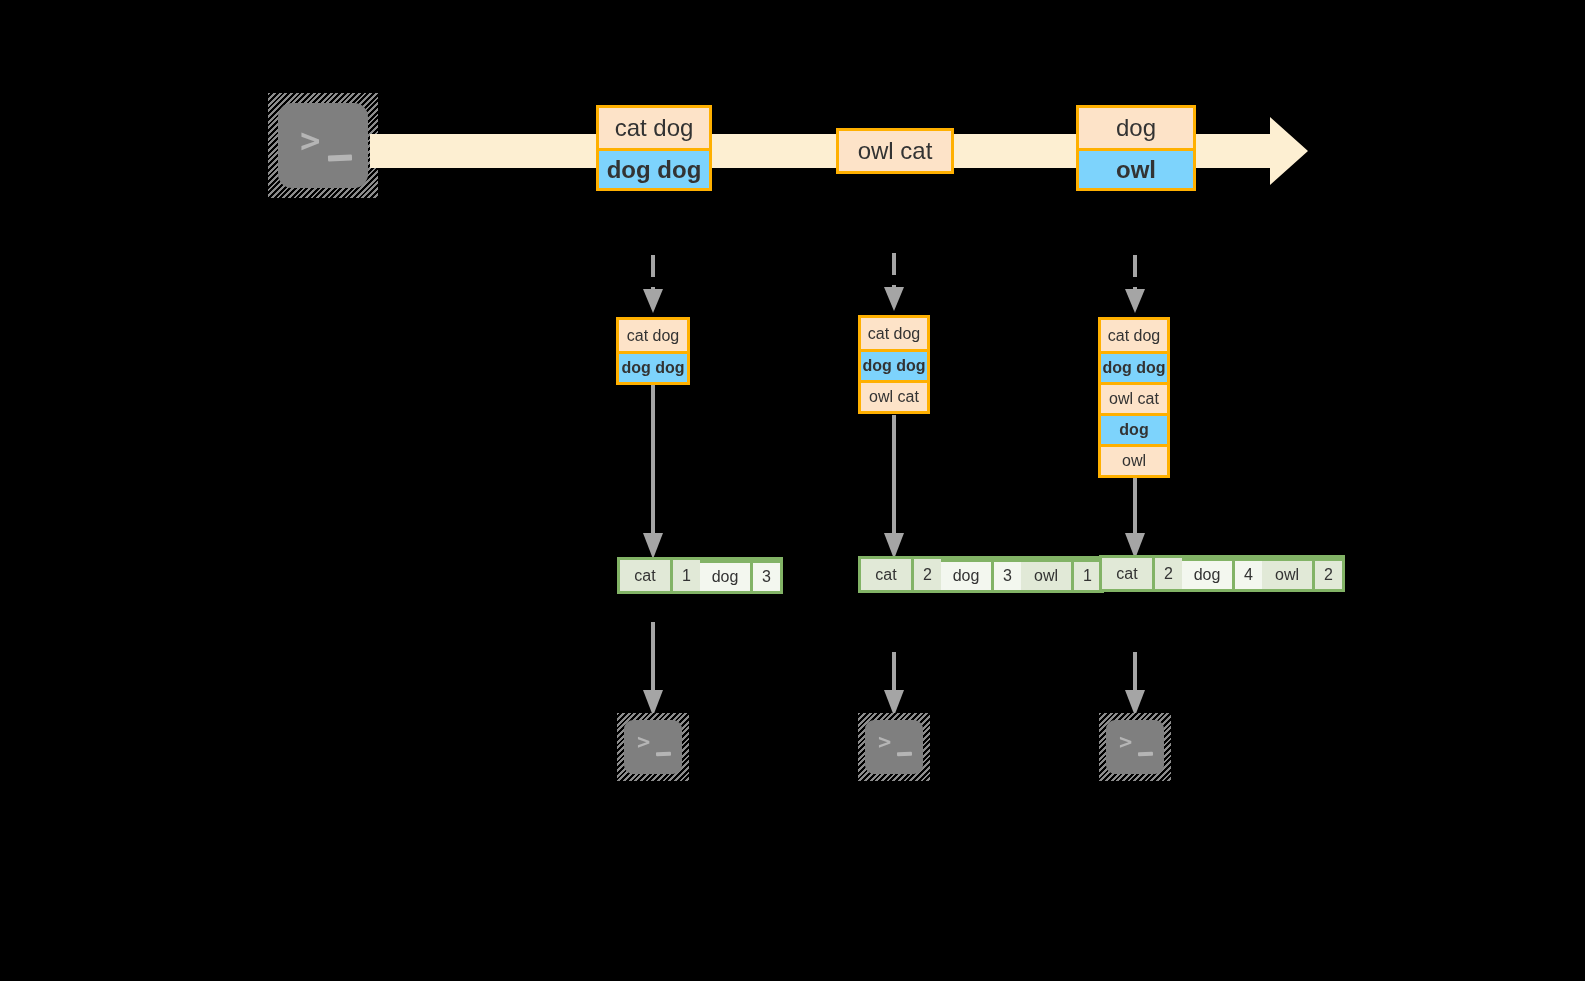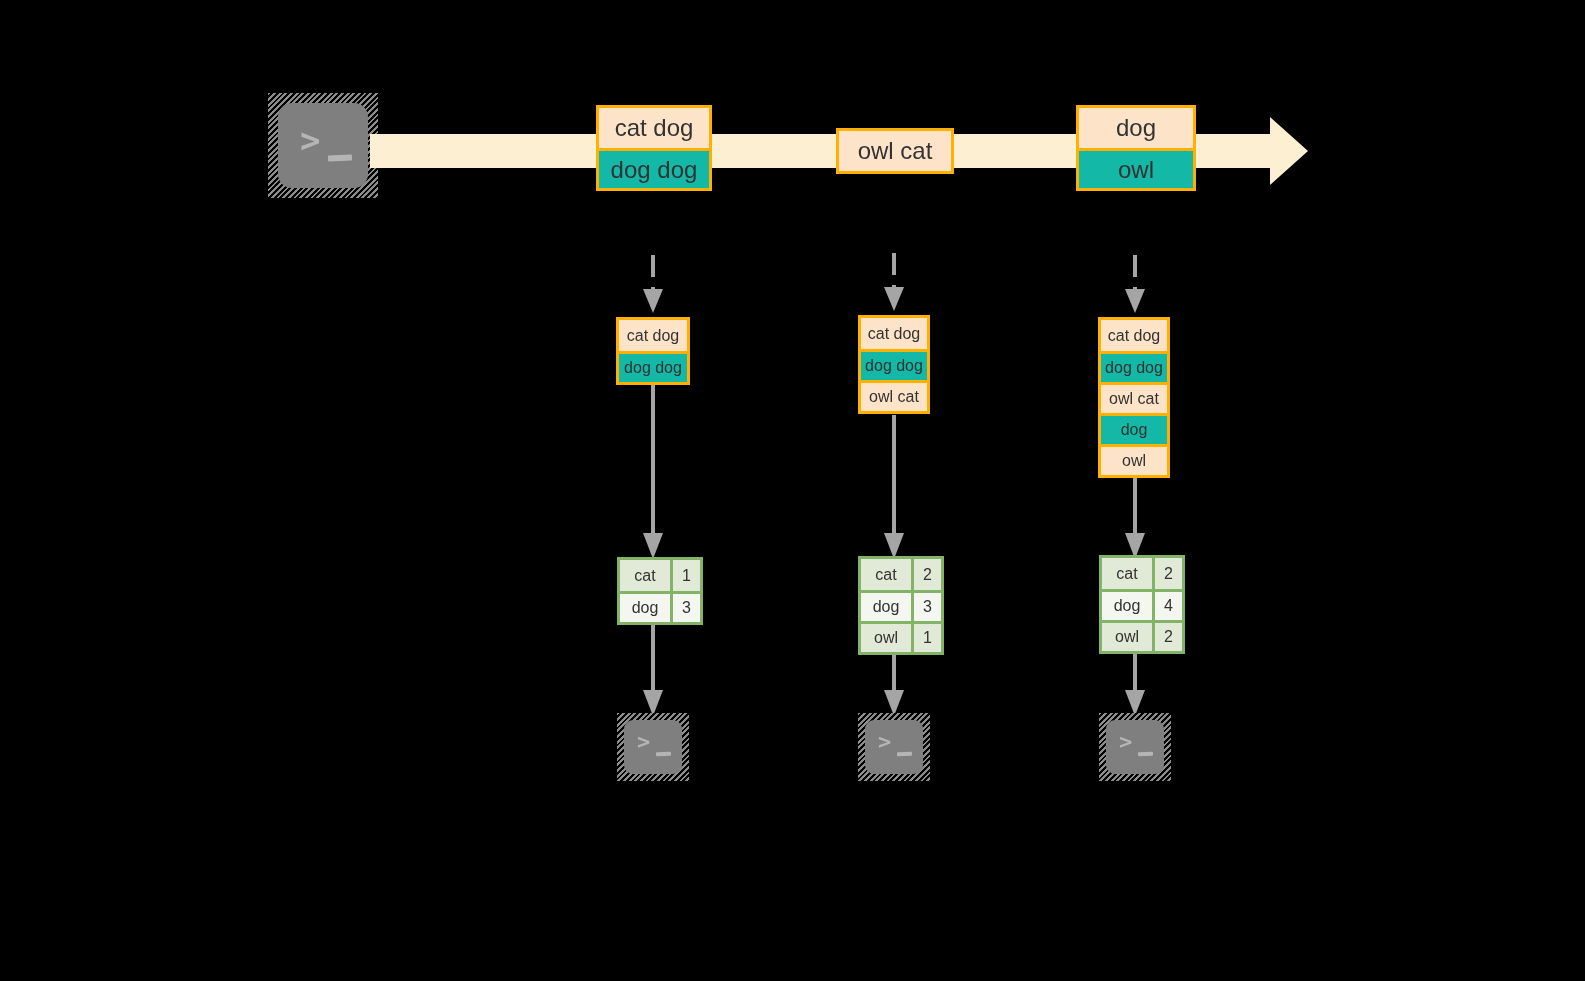--- a/index.html
+++ b/index.html
@@ -81,36 +81,36 @@
   .obox .cell {
     box-sizing: border-box;
     display: flex;
     align-items: center;
     justify-content: center;
     color: #333333;
     white-space: nowrap;
   }
   .obox .cell + .cell { border-top: 3px solid #ffb000; }
   .obox .cell.dark  { background: #fde3c8; }
-  .obox .cell.light { background: #14b8a6; }
+  .obox .cell.light { background: #7dd3fc; font-weight: bold; }
 
   
   .obox.big { }
   .obox.big .cell { height: 40px; font-size: 24px; }
 
   
   .obox.small .cell { height: 31px; font-size: 16px; }
 
   
   .gbox {
     position: absolute;
     box-sizing: border-box;
     border: 3px solid #82b366;
     display: flex;
-    flex-direction: column;
+    flex-direction: row;
   }
   .gbox .grow {
     display: flex;
     height: 31px;
     box-sizing: border-box;
   }
   .gbox .grow + .grow { border-top: 3px solid #82b366; }
   .gbox .grow .k,
   .gbox .grow .v {
     box-sizing: border-box;

